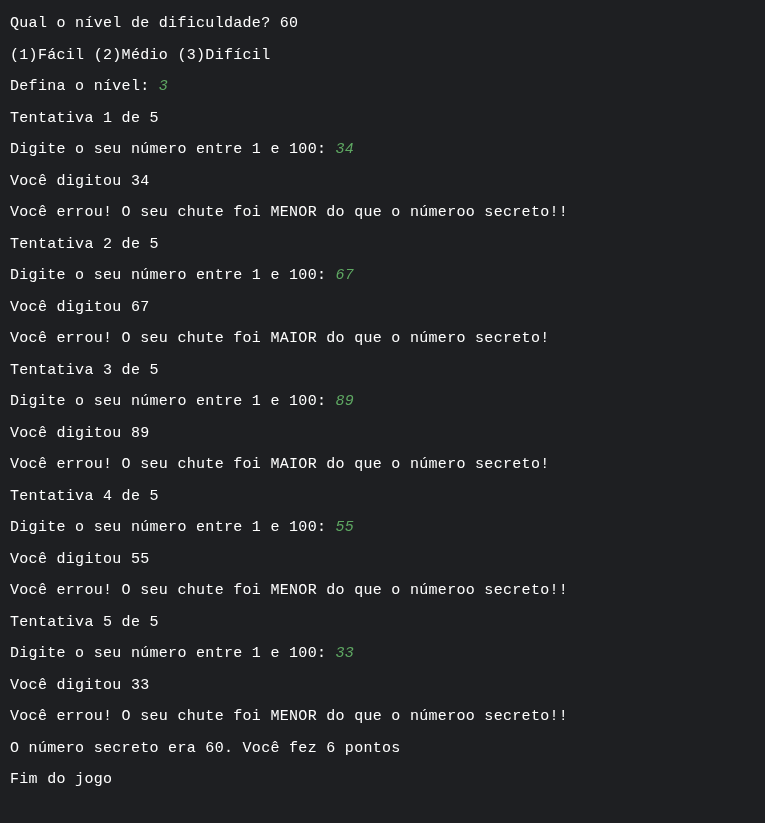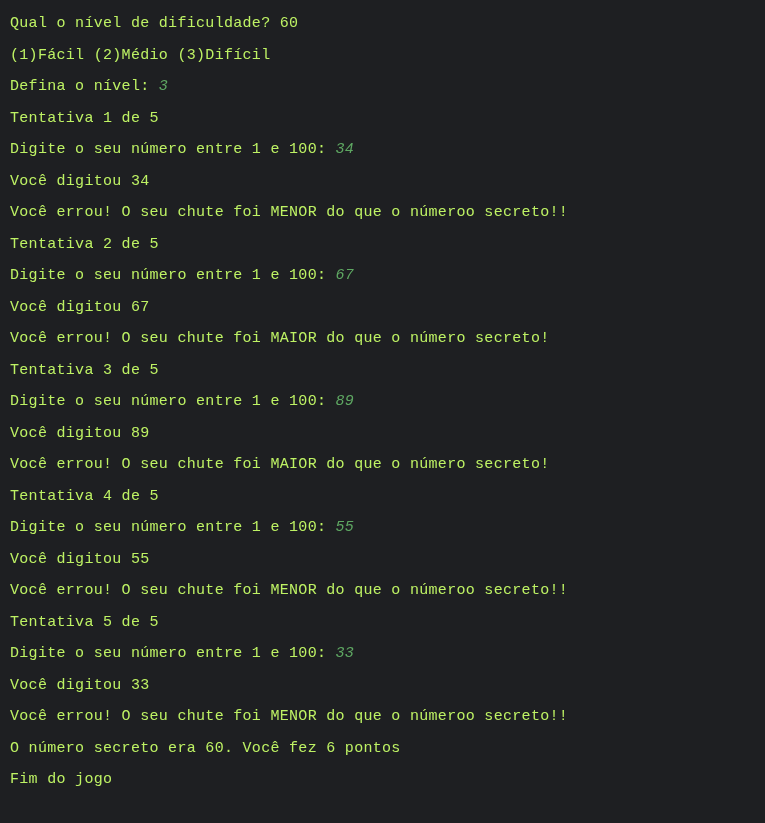--- a/index.html
+++ b/index.html
@@ -22,19 +22,19 @@
       white-space: pre;
     }
     .line {
       display: block;
     }
     .user-input {
       color: #5ea762;
       font-style: italic;
     }
     .prompt-text {
-      color: #bef264;
+      color: #ffffff;
     }
   </style>
 </head>
 <body>
 
 <div class="terminal" id="terminal-root"><span class="line"><span class="prompt-text">Qual o nível de dificuldade? 60</span></span><span class="line"><span class="prompt-text">(1)Fácil (2)Médio (3)Difícil</span></span><span class="line"><span class="prompt-text">Defina o nível: </span><span class="user-input">3</span></span><span class="line"><span class="prompt-text">Tentativa 1 de 5</span></span><span class="line"><span class="prompt-text">Digite o seu número entre 1 e 100: </span><span class="user-input">34</span></span><span class="line"><span class="prompt-text">Você digitou 34</span></span><span class="line"><span class="prompt-text">Você errou! O seu chute foi MENOR do que o númeroo secreto!!</span></span><span class="line"><span class="prompt-text">Tentativa 2 de 5</span></span><span class="line"><span class="prompt-text">Digite o seu número entre 1 e 100: </span><span class="user-input">67</span></span><span class="line"><span class="prompt-text">Você digitou 67</span></span><span class="line"><span class="prompt-text">Você errou! O seu chute foi MAIOR do que o número secreto!</span></span><span class="line"><span class="prompt-text">Tentativa 3 de 5</span></span><span class="line"><span class="prompt-text">Digite o seu número entre 1 e 100: </span><span class="user-input">89</span></span><span class="line"><span class="prompt-text">Você digitou 89</span></span><span class="line"><span class="prompt-text">Você errou! O seu chute foi MAIOR do que o número secreto!</span></span><span class="line"><span class="prompt-text">Tentativa 4 de 5</span></span><span class="line"><span class="prompt-text">Digite o seu número entre 1 e 100: </span><span class="user-input">55</span></span><span class="line"><span class="prompt-text">Você digitou 55</span></span><span class="line"><span class="prompt-text">Você errou! O seu chute foi MENOR do que o númeroo secreto!!</span></span><span class="line"><span class="prompt-text">Tentativa 5 de 5</span></span><span class="line"><span class="prompt-text">Digite o seu número entre 1 e 100: </span><span class="user-input">33</span></span><span class="line"><span class="prompt-text">Você digitou 33</span></span><span class="line"><span class="prompt-text">Você errou! O seu chute foi MENOR do que o númeroo secreto!!</span></span><span class="line"><span class="prompt-text">O número secreto era 60. Você fez 6 pontos</span></span><span class="line"><span class="prompt-text">Fim do jogo</span></span></div>
 
 </body></html>

